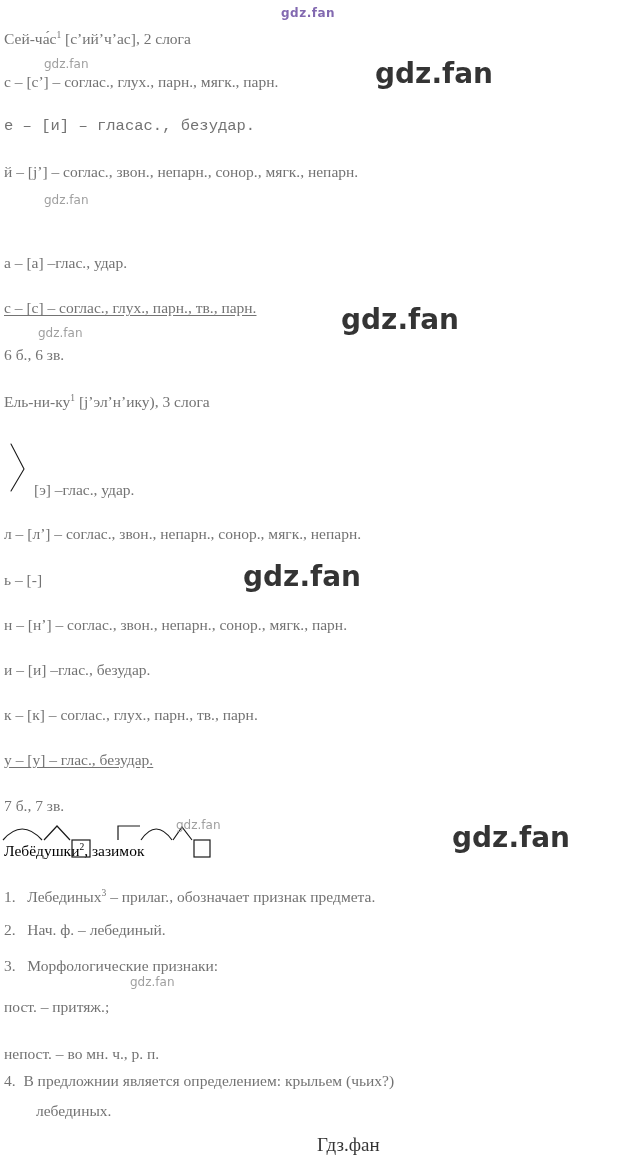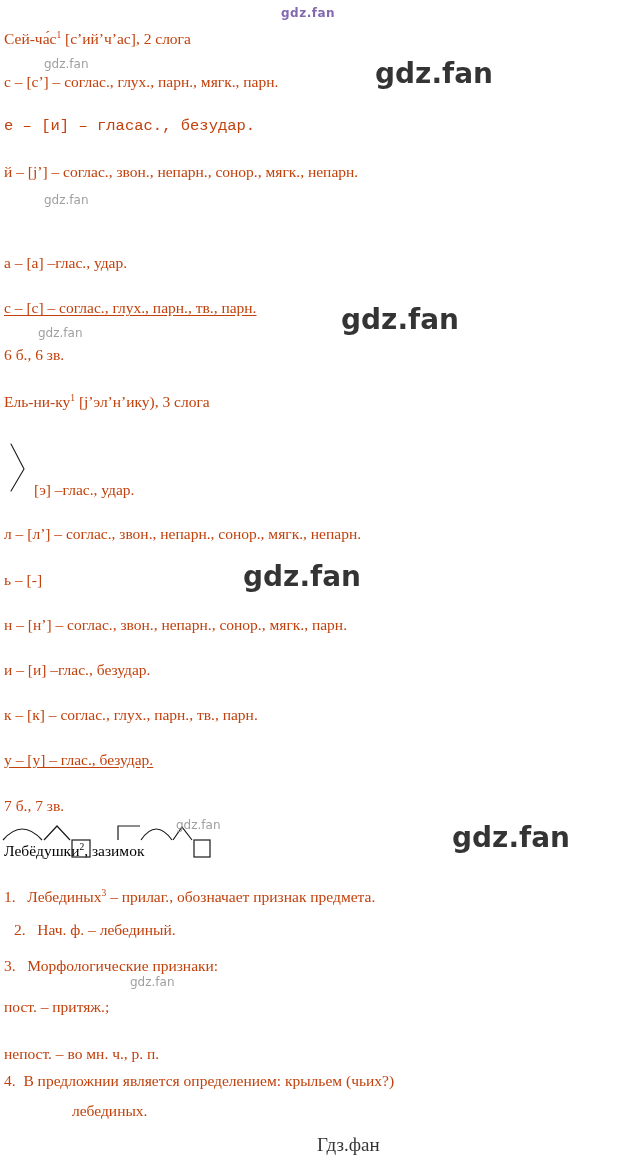--- a/index.html
+++ b/index.html
@@ -18,21 +18,21 @@
   .page {
     position: relative;
     width: 529px;
     height: 1165px;
   }
   .line {
     position: absolute;
     font-size: 15.5px;
     line-height: 19px;
     white-space: nowrap;
-    color: #c2410c;
+    color: #737373;
   }
   .underlined {
     text-decoration: underline;
     text-underline-offset: 2px;
   }
   sup {
     font-size: 9.5px;
     vertical-align: super;
   }
   
@@ -152,35 +152,35 @@
     </svg>
     <div class="morph-text">
       <span>Лебёдушки</span><sup>2</sup><span>, </span><span>зазимок</span>
     </div>
   </div>
 
   <div class="line" style="left:4px; top:884px;">
     <span>1.</span>&nbsp;&nbsp; <span>Лебединых</span><sup>3</sup><span> – прилаг., обозначает признак предмета.</span>
   </div>
 
-  <div class="line" style="left:4px; top:920px;margin-left:10px;">
+  <div class="line" style="left:4px; top:920px;">
     <span>2.</span>&nbsp;&nbsp; <span>Нач. ф. – лебединый.</span>
   </div>
 
   <div class="line" style="left:4px; top:956px;">
     <span>3.</span>&nbsp;&nbsp; <span>Морфологические признаки:</span>
   </div>
 
   <div class="line" style="left:4px; top:997px;">пост. – притяж.;</div>
   <div class="line" style="left:4px; top:1032px;margin-top:12px;">непост. – во мн. ч., р. п.</div>
 
   <div class="line" style="left:4px; top:1071px;">
     <span>4.</span>&nbsp; <span>В   предложнии   является   определением:   крыльем   (чьих?)</span>
   </div>
-  <div class="line" style="left:36px; top:1101px;margin-left:36px;">лебединых.</div>
+  <div class="line" style="left:36px; top:1101px;">лебединых.</div>
 
   <div class="wm wm-small" style="left:44px; top:57px;">gdz.fan</div>
   <div class="wm wm-big" style="left:375px; top:57px;">gdz.fan</div>
   <div class="wm wm-small" style="left:44px; top:193px;">gdz.fan</div>
   <div class="wm wm-big" style="left:341px; top:303px;">gdz.fan</div>
   <div class="wm wm-small" style="left:38px; top:326px;">gdz.fan</div>
   <div class="wm wm-big" style="left:243px; top:560px;">gdz.fan</div>
   <div class="wm wm-small" style="left:176px; top:818px;">gdz.fan</div>
   <div class="wm wm-big" style="left:452px; top:821px;">gdz.fan</div>
   <div class="wm wm-small" style="left:130px; top:975px;">gdz.fan</div>

